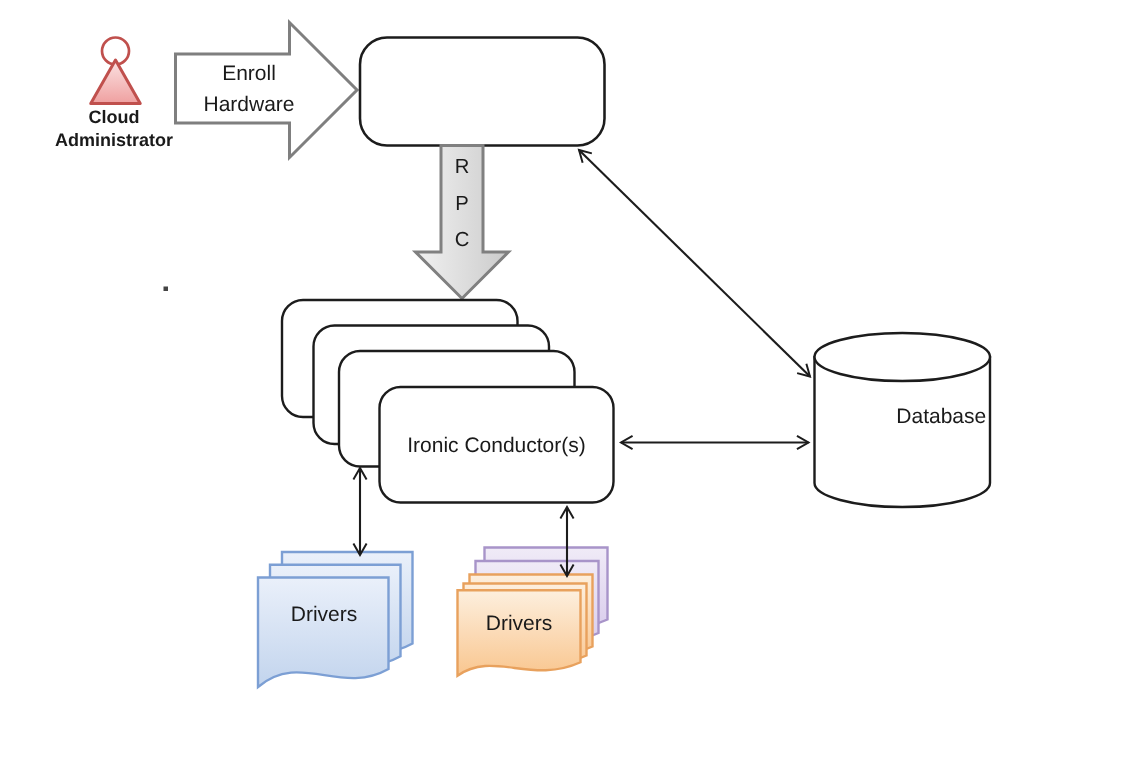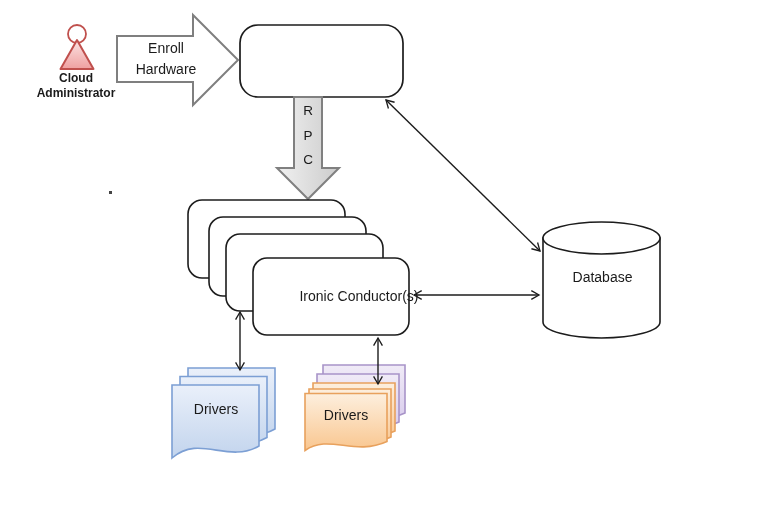--- a/index.html
+++ b/index.html
@@ -10,22 +10,22 @@
   .canvas svg{position:absolute;left:0;top:0;}
   .lbl{
     position:absolute;display:flex;align-items:center;justify-content:center;
     text-align:center;white-space:pre-line;color:#1a1a1a;line-height:1.35;
     pointer-events:none;
   }
   .lbl-actor{left:16px;top:70px;width:120px;height:32px;font-size:12px;font-weight:bold;line-height:15px;}
   .lbl-enroll{left:128px;top:37px;width:76px;height:44px;font-size:14px;line-height:21px;}
   .lbl-api{left:240px;top:25px;width:163px;height:72px;font-size:14.5px;}
   .lbl-rpc{left:294px;top:99px;width:28px;height:74px;font-size:13.5px;line-height:24.5px;}
-  .lbl-conductor{left:253px;top:258px;width:156px;height:77px;font-size:14px;padding-left:28px;}
-  .lbl-database{left:543px;top:222px;width:119px;height:110px;font-size:14px;}
+  .lbl-conductor{left:253px;top:258px;width:156px;height:77px;font-size:14px;}
+  .lbl-database{left:543px;top:222px;width:119px;height:110px;font-size:14px;padding-left:25px;}
   .lbl-drivers-blue{left:172px;top:385px;width:88px;height:48px;font-size:14px;}
   .lbl-drivers-orange{left:305px;top:394px;width:82px;height:42px;font-size:14px;}
   .stray-dot{position:absolute;left:109px;top:191px;width:3px;height:3px;background:#444;}
 </style>
 </head>
 <body>
 
 <div class="canvas">
 
   <svg width="757" height="516" viewBox="0 0 757 516">

